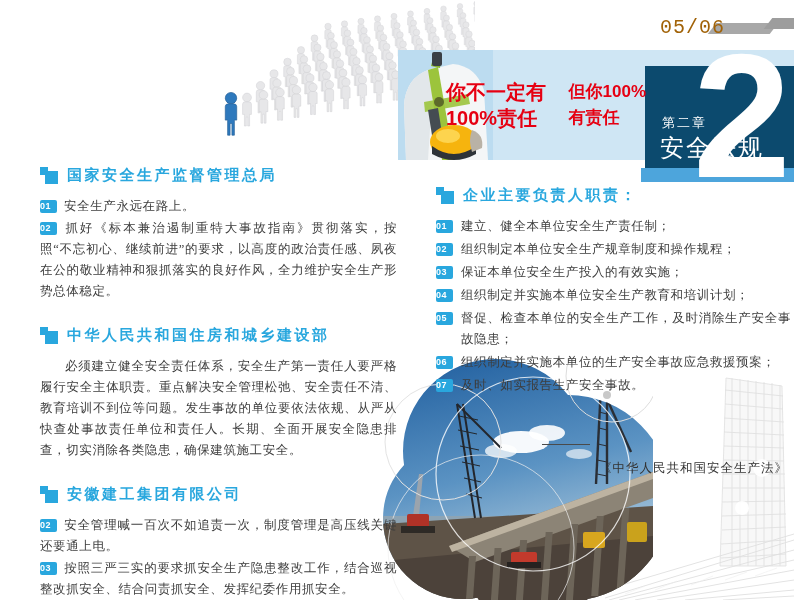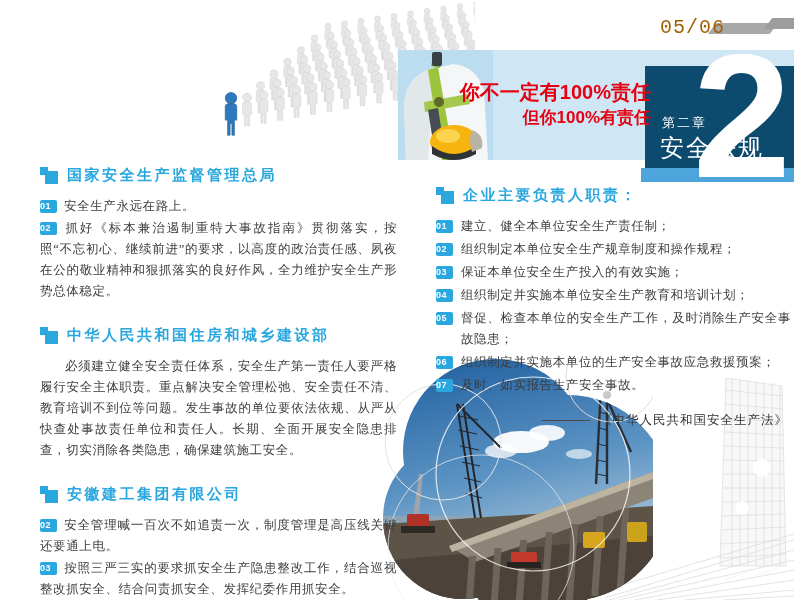--- a/index.html
+++ b/index.html
@@ -8,22 +8,22 @@
   
   .pagenum{position:absolute;left:660px;top:16px;font-family:Liberation Mono, monospace;
            font-size:20px;color:#a16207;letter-spacing:1px;z-index:4;}
   .ribbon1{position:absolute;left:712px;top:23px;width:62px;height:11px;background:#a8a8a8;
            transform:skewX(-38deg);z-index:3;}
   .ribbon2{position:absolute;left:768px;top:18px;width:40px;height:11px;background:#9d9d9d;
            transform:skewX(-38deg);z-index:3;}
   
   .banner{position:absolute;left:398px;top:50px;width:396px;height:110px;background:#cfe6f4;z-index:2;}
   .banner-photo{position:absolute;left:0;top:0;width:95px;height:110px;overflow:hidden;background:#bcdcf0;}
-  .slogan{position:absolute;left:48px;width:205px;top:0;height:110px;display:flex;flex-direction:column;
-          justify-content:center;align-items:flex-end;z-index:2;
+  .slogan{position:absolute;left:48px;width:205px;top:0;height:110px;display:flex;flex-direction:row;
+          justify-content:center;align-items:center;z-index:2;
           font-family:"Liberation Sans","DejaVu Sans",sans-serif;font-weight:800;color:#e60012;}
   .slogan .l1{font-size:20px;line-height:26px;}
   .slogan .l2{font-size:17px;line-height:26px;}
   .chapter-block{position:absolute;left:247px;top:16px;width:149px;height:110px;background:#0c4a6e;}
   .chapter-label{position:absolute;left:17px;bottom:44px;color:#fff;font-size:13px;letter-spacing:2px;
                  font-family:"Liberation Sans","DejaVu Sans",sans-serif;}
   .chapter-title{position:absolute;left:15px;bottom:12px;color:#fff;font-size:24px;letter-spacing:2px;
                  font-family:"Liberation Sans","DejaVu Sans",sans-serif;}
   .chapter-number{position:absolute;left:693px;top:28px;font-size:176px;line-height:1;font-weight:700;
                   color:#ffffff;z-index:3;font-family:"Liberation Sans","DejaVu Sans",sans-serif;}
@@ -42,21 +42,21 @@
   .badge{display:inline-block;min-width:17px;height:13px;line-height:13px;border-radius:2px;background:#29a7de;
          color:#fff;font-size:9px;font-weight:bold;margin-right:7px;
          font-family:"Liberation Sans","DejaVu Sans",sans-serif;position:relative;top:-1px;}
   .para{font-size:12.5px;line-height:21px;color:#3d3d3d;text-align:justify;letter-spacing:0.6px;text-indent:2em;}
   .sec{margin-bottom:20px;margin-top:24px;}
   .ritem{position:relative;padding-left:25px;font-size:12.5px;line-height:21px;color:#3d3d3d;
          text-align:justify;letter-spacing:0.6px;margin-bottom:2px;}
   .ritem .badge{position:absolute;left:0;top:4px;margin:0;}
   .attribution{margin-top:16px;display:flex;align-items:center;}
   .attr-line{width:48px;height:1px;background:#4a4a4a;margin-left:106px;margin-right:9px;flex:0 0 48px;}
-  .attr-text{font-size:12.5px;color:#333;letter-spacing:1px;}
+  .attr-text{font-size:12.5px;color:#333;letter-spacing:1px;margin-top:48px;}
   
   .photo-cluster{position:absolute;left:383px;top:356px;width:270px;height:245px;z-index:1;}
   .building{position:absolute;left:712px;top:376px;width:82px;height:192px;z-index:0;}
   .tracks{position:absolute;left:605px;top:528px;width:189px;height:72px;z-index:0;}
 </style>
 </head>
 <body>
 
 <div class="page">
 

